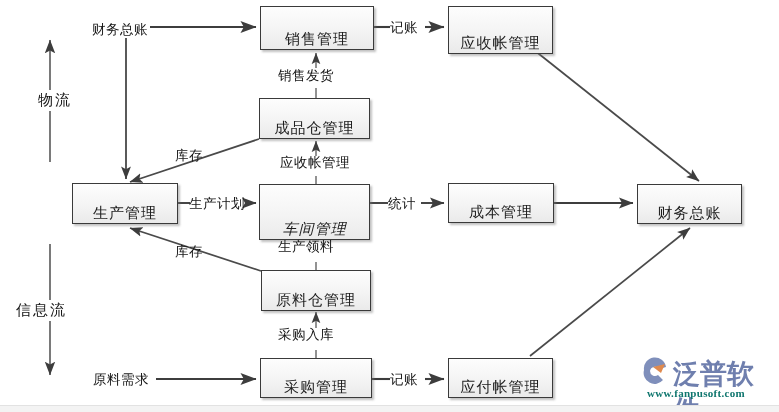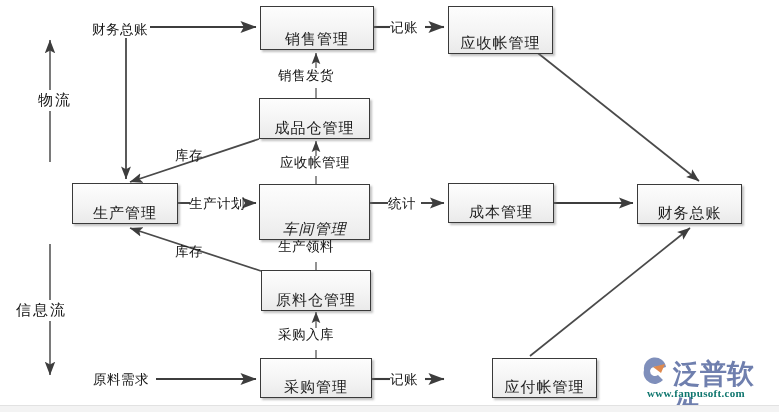--- a/index.html
+++ b/index.html
@@ -189,21 +189,21 @@
   </div>
 
   <div class="node" style="left:261px; top:270px; width:110px; height:41px;">
     <span>原料仓管理</span>
   </div>
 
   <div class="node" style="left:260px; top:358px; width:112px; height:40px;">
     <span>采购管理</span>
   </div>
 
-  <div class="node" style="left:448px; top:358px; width:105px; height:40px;margin-left:44px;">
+  <div class="node" style="left:448px; top:358px; width:105px; height:40px;">
     <span>应付帐管理</span>
   </div>
 
   <div class="elabel" style="left:92px; top:21px;">
     <span>财务总账</span>
   </div>
 
   <div class="elabel" style="left:278px; top:67px;">
     <span>销售发货</span>
   </div>

